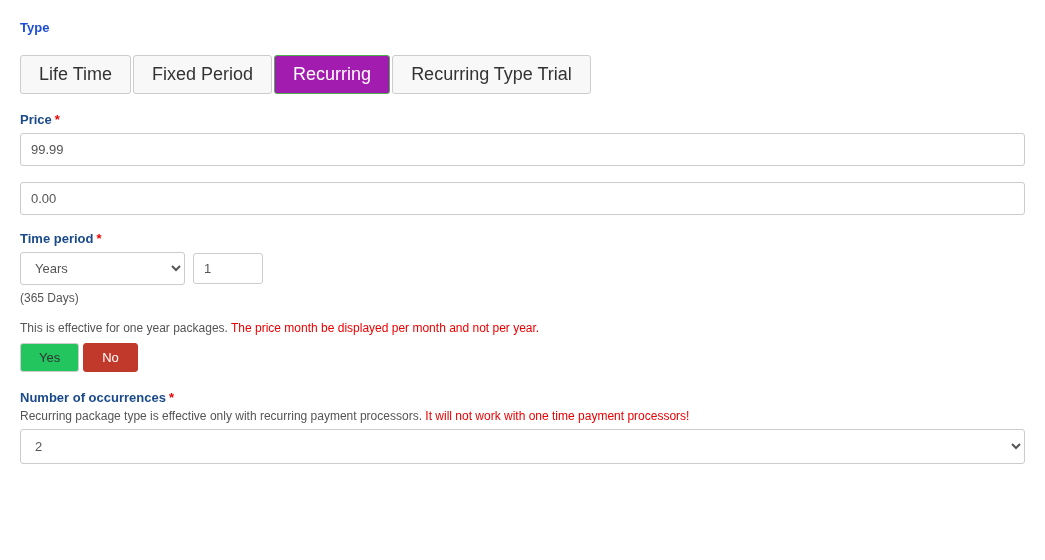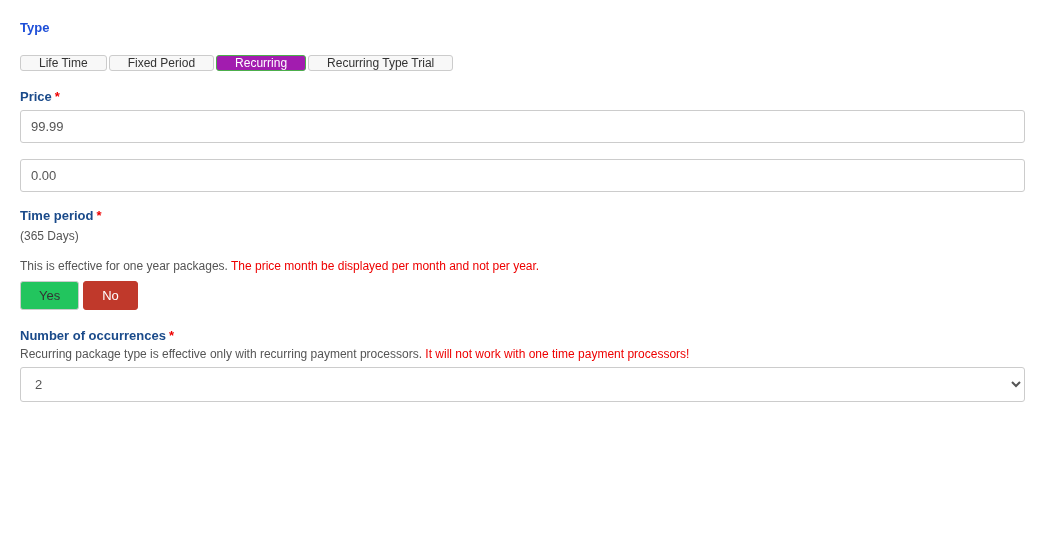--- a/index.html
+++ b/index.html
@@ -19,25 +19,25 @@
       margin-bottom: 20px;
     }
     .type-section {
       margin-bottom: 18px;
     }
     .type-buttons {
       display: flex;
       gap: 0;
     }
     .type-btn {
-      padding: 0 18px;
+      padding: 8px 18px;
       border: 1px solid #ccc;
       background: #f8f8f8;
       cursor: pointer;
-      font-size: 12px;
+      font-size: 18px;
       color: #333;
       margin-right: 2px;
       border-radius: 3px;
     }
     .type-btn.active {
       background: #a21caf;
       color: #fff;
       border-color: #4cae4c;
     }
     .field-group {
@@ -173,20 +173,29 @@
   <input type="text" class="text-input" value="99.99" style="">
 </div>
 
 <div class="field-group">
   <input type="text" class="text-input" value="0.00" style="">
 </div>
 
 <div class="field-group">
   <div class="field-label">
     <span>Time period</span><span class="required">*</span>
+  </div>
+  <div class="time-period-row">
+    <select class="time-select">
+      <option>Days</option>
+      <option>Weeks</option>
+      <option>Months</option>
+      <option selected="">Years</option>
+    </select>
+    <input type="text" class="time-number" value="1" style="">
   </div>
   <div class="days-note">(365 Days)</div>
 </div>
 
 <div class="field-group">
   <div class="show-price-desc">
     <span>This is effective for one year packages.</span>
     <span class="highlight">The price month be displayed per month and not per year.</span>
   </div>
   <div class="yes-no-row">

